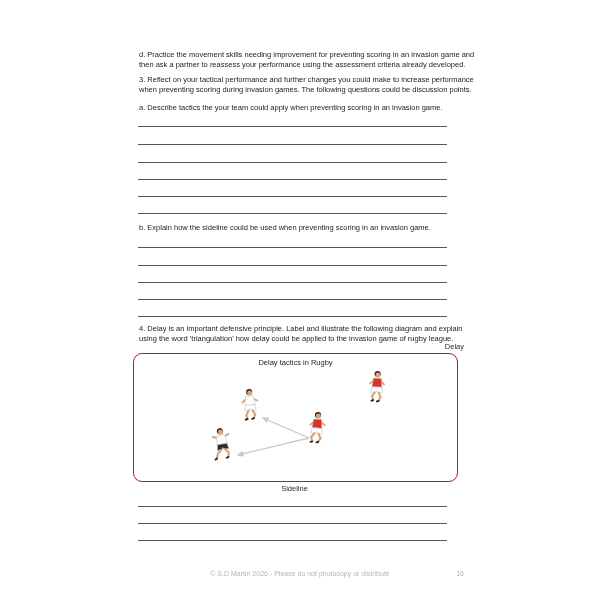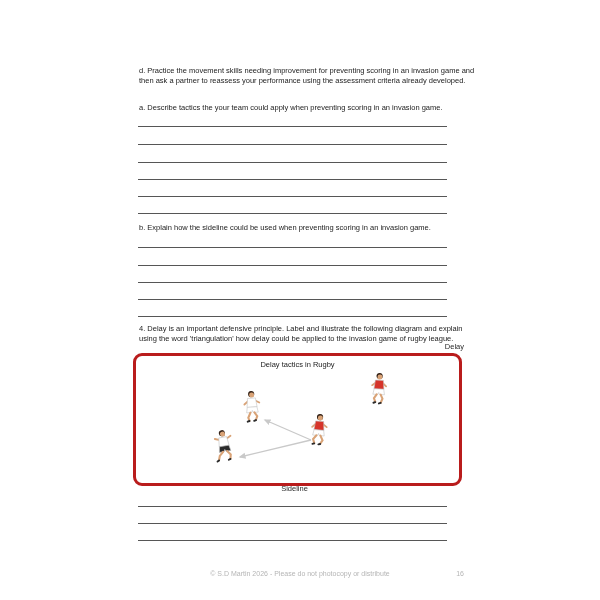--- a/index.html
+++ b/index.html
@@ -3,42 +3,44 @@
 <meta charset="utf-8">
 <style>
   html,body{margin:0;padding:0;background:#ffffff;}
   .page{position:relative;width:600px;height:600px;background:#ffffff;
         font-family:"Liberation Sans",sans-serif;color:#1c1c1c;overflow:hidden;}
   .para{position:absolute;left:139px;width:336px;font-size:7.5px;line-height:10px;
         white-space:pre-line;}
   .wline{position:absolute;left:138px;width:309px;height:0;border-top:1px solid #565656;}
   .goal-label{position:absolute;left:380px;top:342px;width:84px;text-align:right;font-size:7.5px;color:#2a2a2a;}
   .dbox{position:absolute;left:133px;top:353px;width:323px;height:127px;
-        border:3px solid #b91c1c;border-radius:9px;background:#ffffff;}
+        border:1px solid #b91c1c;border-radius:9px;background:#ffffff;}
   .dtitle{position:absolute;top:4px;left:0;right:0;text-align:center;font-size:7.5px;color:#1c1c1c;}
   .dsvg{position:absolute;left:0;top:0;width:323px;height:127px;}
   .sideline-label{position:absolute;left:133px;top:484px;width:323px;text-align:center;font-size:7.5px;color:#2a2a2a;}
   .footer{position:absolute;left:0;top:570px;width:600px;text-align:center;font-size:7px;color:#b5b5b5;}
   .pagenum{position:absolute;left:438px;top:570px;width:26px;text-align:right;font-size:7px;color:#b5b5b5;}
   
   .hair{fill:#352318;}
   .face{fill:#d9a377;}
   .arm{stroke:#d9a377;stroke-width:1.8;stroke-linecap:round;fill:none;}
   .kit{stroke:#c4c4c4;stroke-width:0.6;}
   .leg{stroke:#d9a377;stroke-width:2.1;stroke-linecap:round;fill:none;}
   .boot{stroke:#2b2b2b;stroke-width:1.9;stroke-linecap:round;fill:none;}
   .arrow{stroke-width:1.3;fill:none;}
 </style>
 </head>
 <body>
 
 <div class="page">
 
-  <div class="para" style="top:66px">d. Practice the movement skills needing improvement for preventing scoring in an invasion game and
+  <div class="para" style="top:50px">d. Practice the movement skills needing improvement for preventing scoring in an invasion game and
 then ask a partner to reassess your performance using the assessment criteria already developed.</div>
+  <div class="para" style="top:75px">3. Reflect on your tactical performance and further changes you could make to increase performance
+when preventing scoring during invasion games. The following questions could be discussion points.</div>
   <div class="para" style="top:103px">a. Describe tactics the your team could apply when preventing scoring in an invasion game.</div>
 
   <div class="wline" style="top:126px"></div>
   <div class="wline" style="top:144px"></div>
   <div class="wline" style="top:162px"></div>
   <div class="wline" style="top:179px"></div>
   <div class="wline" style="top:196px"></div>
   <div class="wline" style="top:213px"></div>
 
   <div class="para" style="top:223px">b. Explain how the sideline could be used when preventing scoring in an invasion game.</div>

